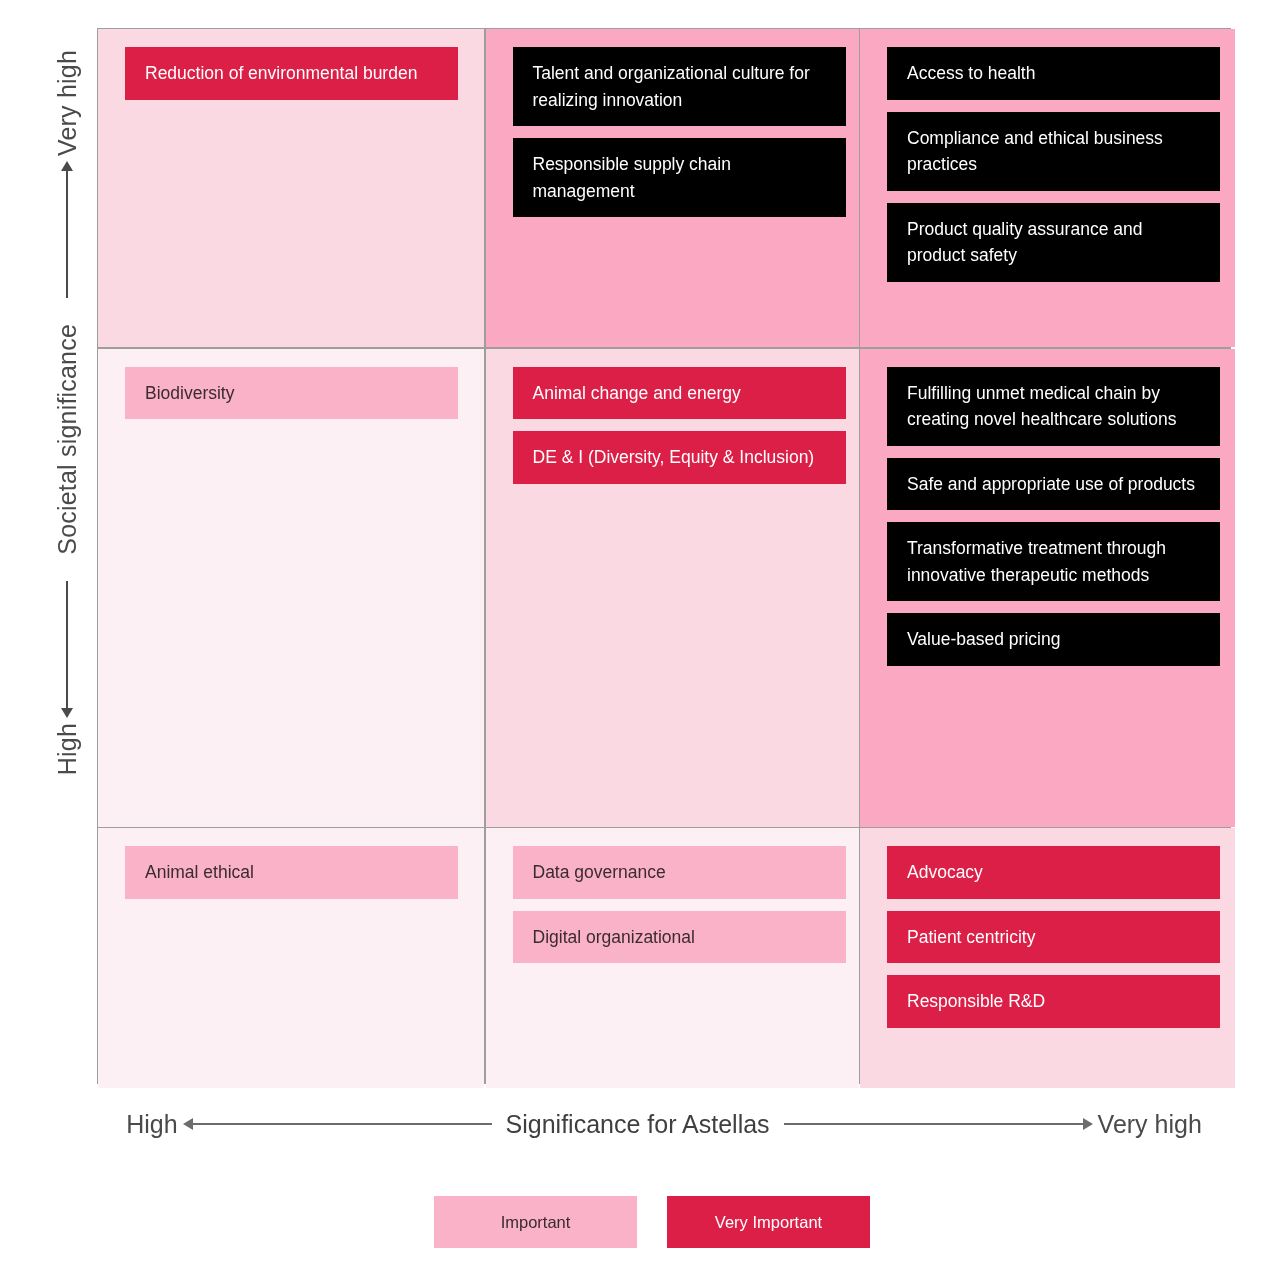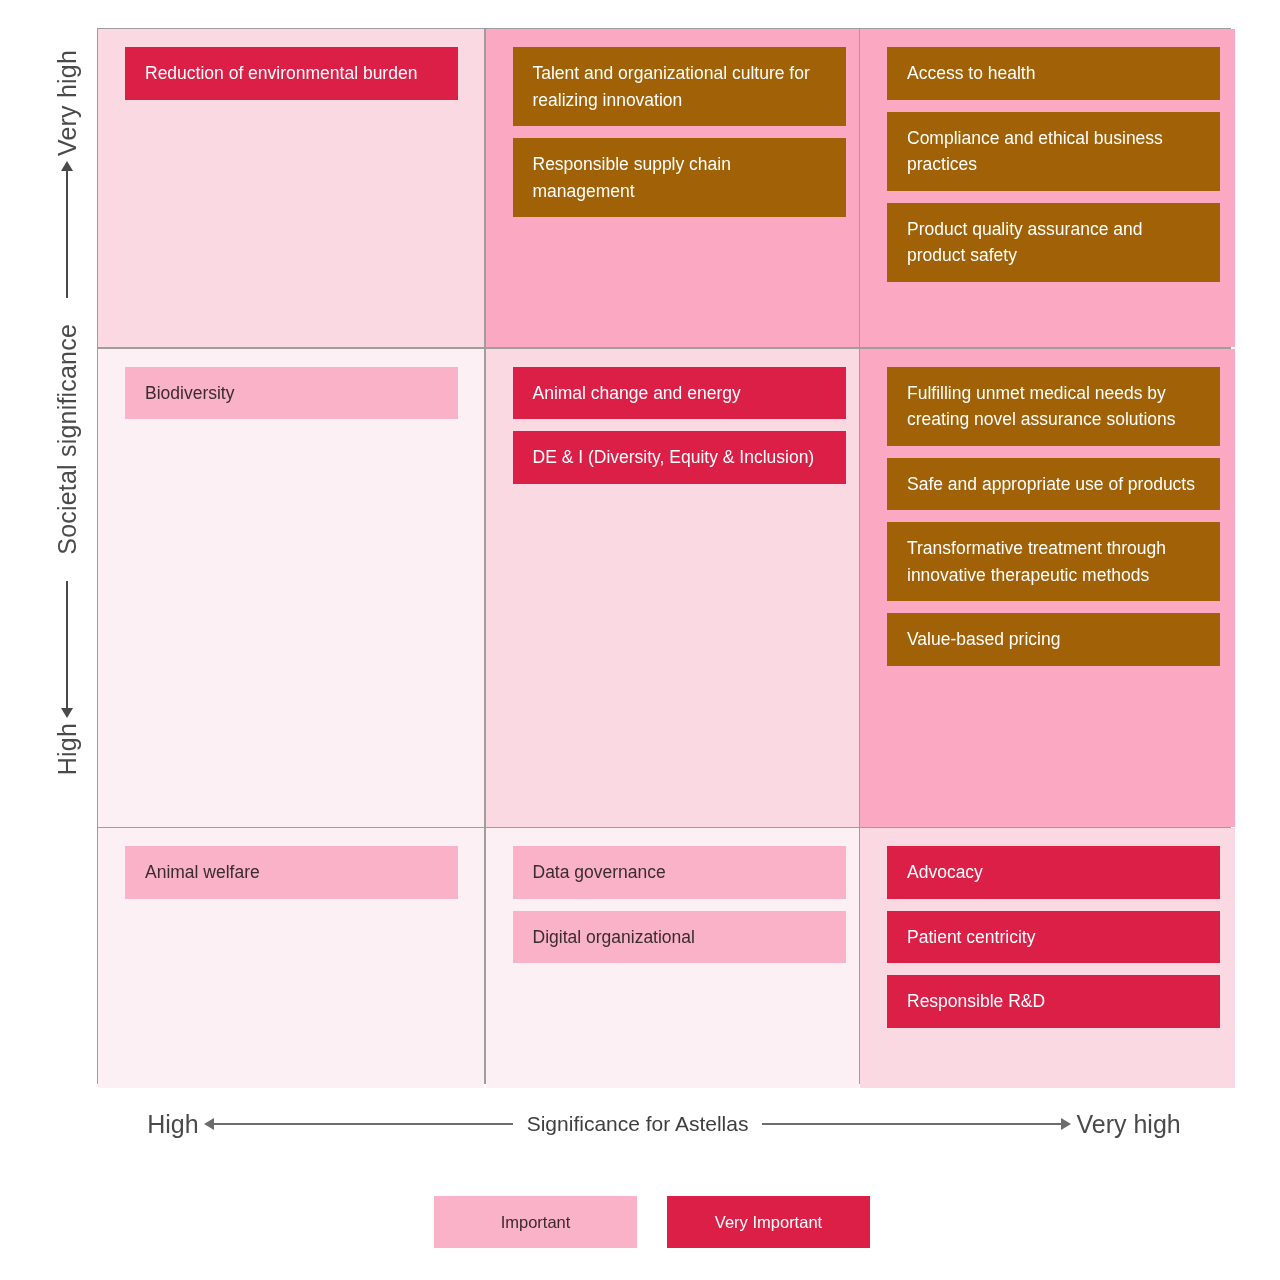--- a/index.html
+++ b/index.html
@@ -66,32 +66,32 @@
     padding: 13px 18px 13px 20px;
     width: 333px;
   }
   .chip.lvl-important {
     background: #f9b2c8; color: #3b2b31;
   }
   .chip.lvl-very {
     background: #db1f47; color: #ffffff;
   }
   .chip.lvl-most {
-    background: #a16207; color: #ffffff;
+    background: #000000; color: #ffffff;
   }
 
   
   .x-axis {
     position: absolute; left: 97px; top: 1103px;
     width: 1134px; height: 42px;
     display: flex; align-items: center; justify-content: center;
     gap: 14px;
   }
   .x-lab { font-size: 25px; color: #4a4a4a; white-space: nowrap; }
-  .x-lab.title { font-size: 21px; color: #3f3f3f; text-align: right; }
+  .x-lab.title { font-size: 25px; color: #3f3f3f; text-align: right; }
   .arrow-h { position: relative; height: 2px; background: #6d6d6d; }
   .arrow-h.left  { width: 300px; }
   .arrow-h.right { width: 300px; }
   .arrow-h.left::before {
     content: ""; position: absolute; left: -9px; top: -5px;
     border-top: 6px solid transparent; border-bottom: 6px solid transparent;
     border-right: 10px solid #6d6d6d;
   }
   .arrow-h.right::after {
     content: ""; position: absolute; right: -9px; top: -5px;
@@ -151,29 +151,29 @@
         </div>
       </div>
       <div class="cell bg-pale">
         <div class="cell-inner">
           <div class="chip lvl-very">Animal change and energy</div>
           <div class="chip lvl-very">DE &amp; I (Diversity, Equity &amp; Inclusion)</div>
         </div>
       </div>
       <div class="cell bg-mid">
         <div class="cell-inner">
-          <div class="chip lvl-most">Fulfilling unmet medical needs by creating novel assurance solutions</div>
+          <div class="chip lvl-most">Fulfilling unmet medical chain by creating novel healthcare solutions</div>
           <div class="chip lvl-most">Safe and appropriate use of products</div>
           <div class="chip lvl-most">Transformative treatment through innovative therapeutic methods</div>
           <div class="chip lvl-most">Value-based pricing</div>
         </div>
       </div>
       <div class="cell bg-light">
         <div class="cell-inner">
-          <div class="chip lvl-important">Animal welfare</div>
+          <div class="chip lvl-important">Animal ethical</div>
         </div>
       </div>
       <div class="cell bg-light">
         <div class="cell-inner">
           <div class="chip lvl-important">Data governance</div>
           <div class="chip lvl-important">Digital organizational</div>
         </div>
       </div>
       <div class="cell bg-pale">
         <div class="cell-inner">

